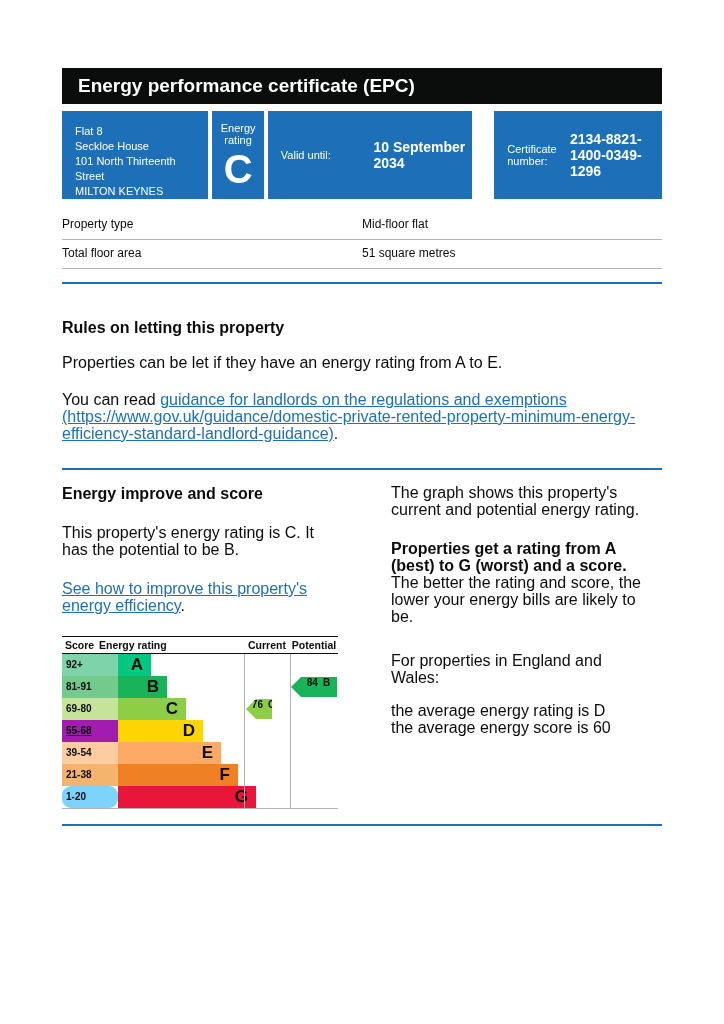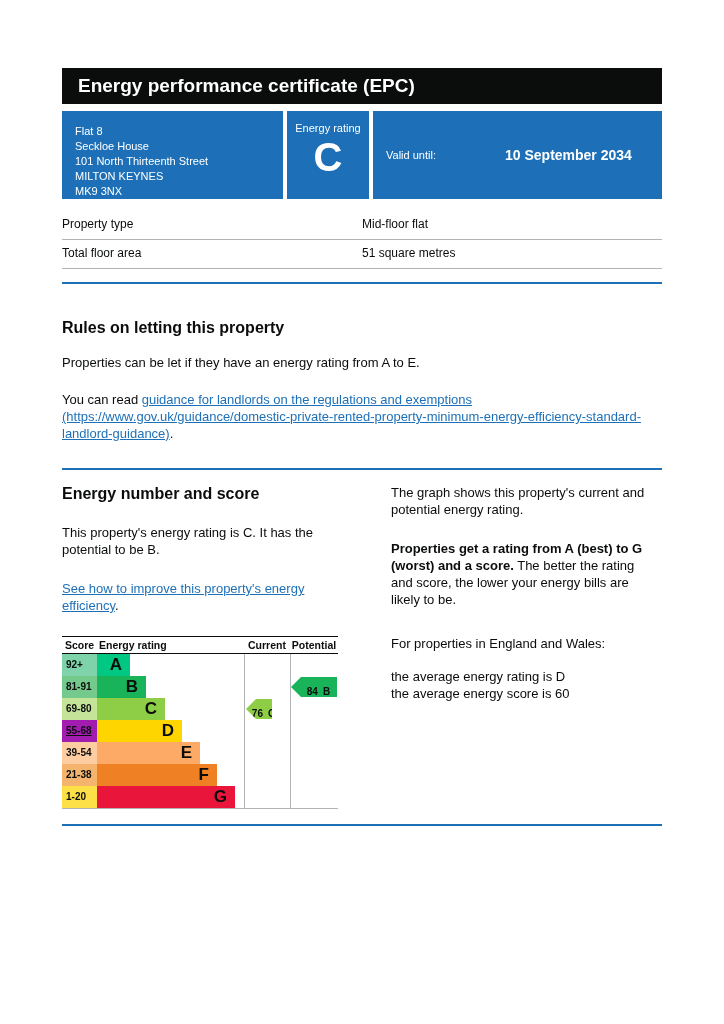--- a/index.html
+++ b/index.html
@@ -36,21 +36,21 @@
   .prop-row { display: flex; border-bottom: 1px solid #b1b4b6; padding: 5px 0 6px; font-size: 12px; line-height: 17px; }
   .prop-label { width: 300px; }
 
   .blue-divider { border: none; border-top: 2px solid #1d70b8; }
   .div1 { margin-top: 13px; }
   .div2 { margin-top: 26px; }
   .div3 { margin-top: 15px; width: 600px; }
 
   h2 { font-size: 16px; line-height: 19px; font-weight: bold; }
   .rules-heading { margin-top: 34px; }
-  p { font-size: 13px; line-height: 17px; }
+  p { font-size: 16px; line-height: 17px; }
   .rules-p1 { margin-top: 17px; }
   .rules-p2 { margin-top: 20px; }
   a { color: #1d70b8; text-decoration: underline; }
 
   
   .two-col { display: grid; grid-template-columns: 300px 262px; column-gap: 29px; }
   .left-col .section-heading { margin-top: 14px; }
   .left-col p { width: 266px; }
   .left-p { margin-top: 21px; }
   .improve-p { margin-top: 22px; }
@@ -67,34 +67,34 @@
     border-top: 1px solid #0b0c0c; border-bottom: 1px solid #0b0c0c;
     font-size: 10.5px; font-weight: bold;
   }
   .h-score { width: 35px; padding-left: 3px; }
   .h-rating { flex: 1; padding-left: 2px; }
   .h-current { width: 46px; text-align: center; }
   .h-potential { width: 48px; text-align: center; }
 
   .band-row { display: flex; height: 22px; }
   .band-score {
-    width: 35px; font-size: 10px; font-weight: bold;
+    width: 56px; font-size: 10px; font-weight: bold;
     line-height: 22px; padding-left: 4px;
   }
   .band-bar {
     display: flex; align-items: center; justify-content: flex-end;
     padding-right: 8px; font-size: 17px; font-weight: bold; color: #0b0c0c;
   }
   .vline { position: absolute; top: 18px; width: 1px; height: 154px; background: #b1b4b6; }
   .vline-1 { left: 182px; }
   .vline-2 { left: 228px; }
 
   .rating-arrow {
     position: absolute; height: 20px;
-    display: flex; align-items: flex-end; justify-content: center; gap: 5px;
+    display: flex; align-items: flex-start; justify-content: center; gap: 5px;
     padding-left: 9px; font-size: 10px; font-weight: bold; color: #0b0c0c;
     clip-path: polygon(0 50%, 10px 0, 100% 0, 100% 100%, 10px 100%);
   }
   #current-arrow { left: 184px; width: 26px; }
   #potential-arrow { left: 229px; width: 46px; }
 </style>
 </head>
 <body>
 
 <div class="content">
@@ -111,20 +111,24 @@
     </div>
     <div class="blue-box rating-box">
       <span>Energy rating</span>
       <span class="rating-letter">C</span>
     </div>
     <div class="cert-col">
       <div class="blue-box cert-box">
         <span class="cert-label">Valid until:</span>
         <span class="cert-value">10 September 2034</span>
       </div>
+      <div class="blue-box cert-box">
+        <span class="cert-label">Certificate number:</span>
+        <span class="cert-value">2134-8821-1400-0349-1296</span>
+      </div>
     </div>
   </div>
 
   <div class="prop-table">
     <div class="prop-row">
       <span class="prop-label">Property type</span>
       <span>Mid-floor flat</span>
     </div>
     <div class="prop-row">
       <span class="prop-label">Total floor area</span>
@@ -135,21 +139,21 @@
   <hr class="blue-divider div1">
 
   <h2 class="rules-heading">Rules on letting this property</h2>
   <p class="rules-p1">Properties can be let if they have an energy rating from A to E.</p>
   <p class="rules-p2"><span>You can read </span><a href="#">guidance for landlords on the regulations and exemptions (https://www.gov.uk/guidance/domestic-private-rented-property-minimum-energy-efficiency-standard-landlord-guidance)</a><span>.</span></p>
 
   <hr class="blue-divider div2">
 
   <div class="two-col">
     <div class="left-col">
-      <h2 class="section-heading">Energy number and score</h2>
+      <h2 class="section-heading">Energy improve and score</h2>
       <p class="left-p">This property's energy rating is C. It has the potential to be B.</p>
       <p class="improve-p"><a href="#">See how to improve this property's energy efficiency</a><span>.</span></p>
 
       <div class="epc-chart">
         <div class="epc-header">
           <span class="h-score">Score</span>
           <span class="h-rating">Energy rating</span>
           <span class="h-current">Current</span>
           <span class="h-potential">Potential</span>
         </div>
@@ -184,21 +188,21 @@
               <span>E</span>
             </span>
         </div>
         <div class="band-row">
           <span class="band-score" style="background: rgb(245, 180, 110);">21-38</span>
           <span class="band-bar" style="background: rgb(239, 128, 35); width: 120px;">
               <span>F</span>
             </span>
         </div>
         <div class="band-row">
-          <span class="band-score" style="background: #fde047;">1-20</span>
+          <span class="band-score" style="background: #7dd3fc; border-radius: 9px;">1-20</span>
           <span class="band-bar" style="background: rgb(233, 21, 59); width: 138px;">
               <span>G</span>
             </span>
         </div>
 
         <div class="vline vline-1"></div>
         <div class="vline vline-2"></div>
 
         <div class="rating-arrow" id="current-arrow" style="top: 63px; background: rgb(141, 206, 70);">
           <span>76</span>

